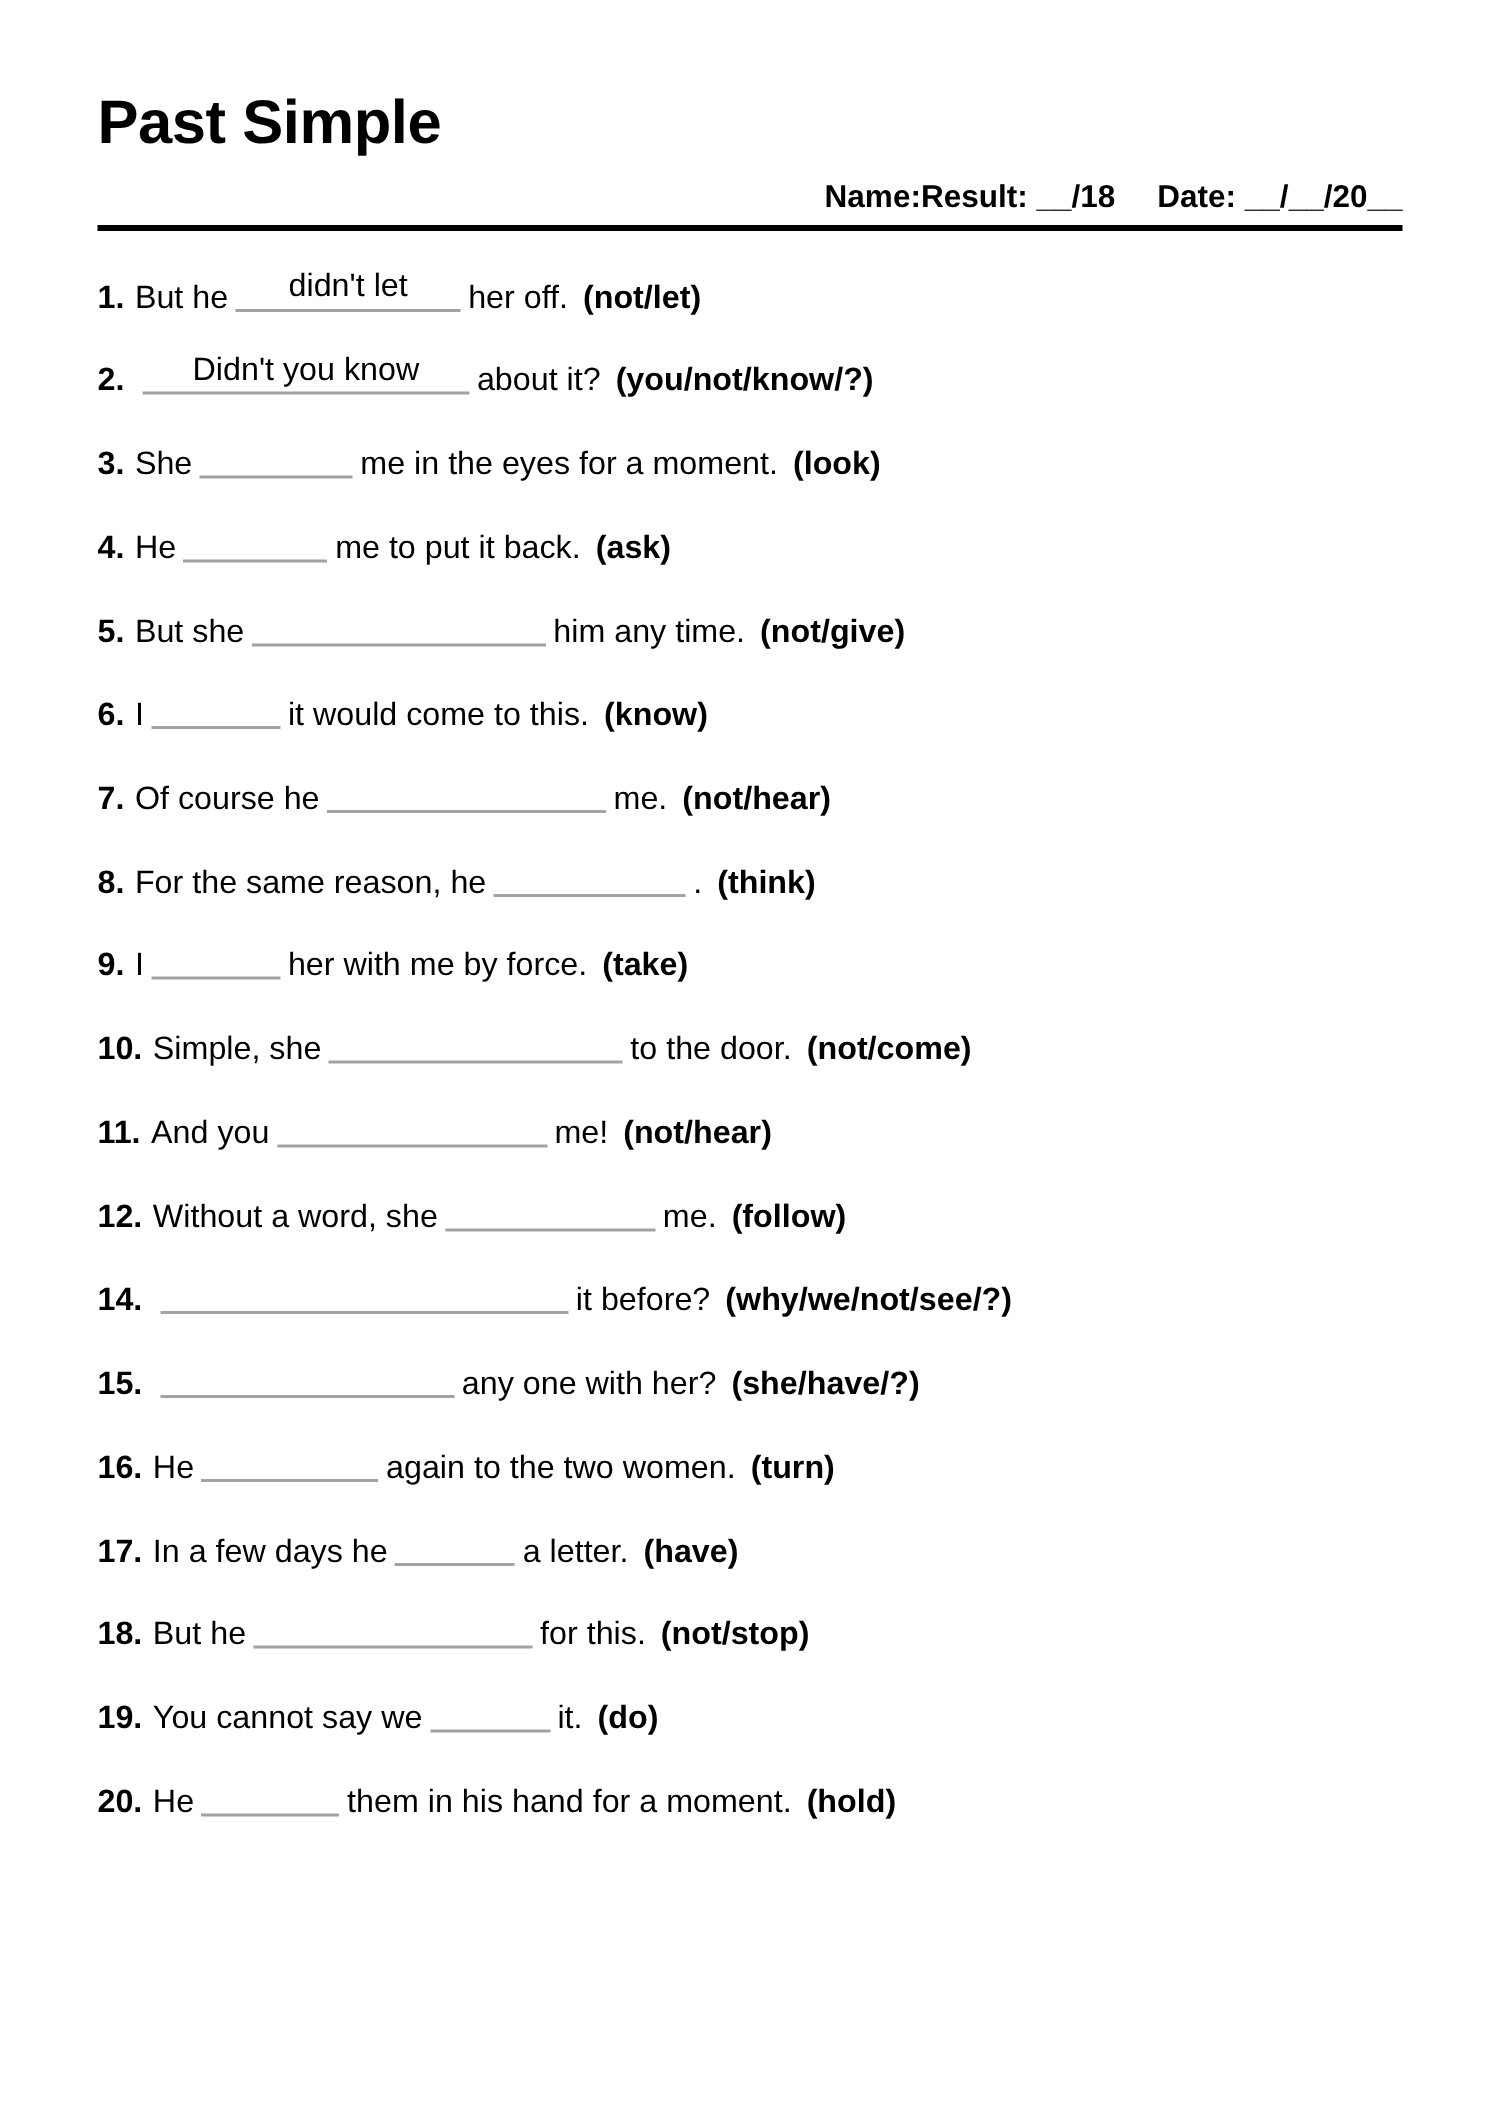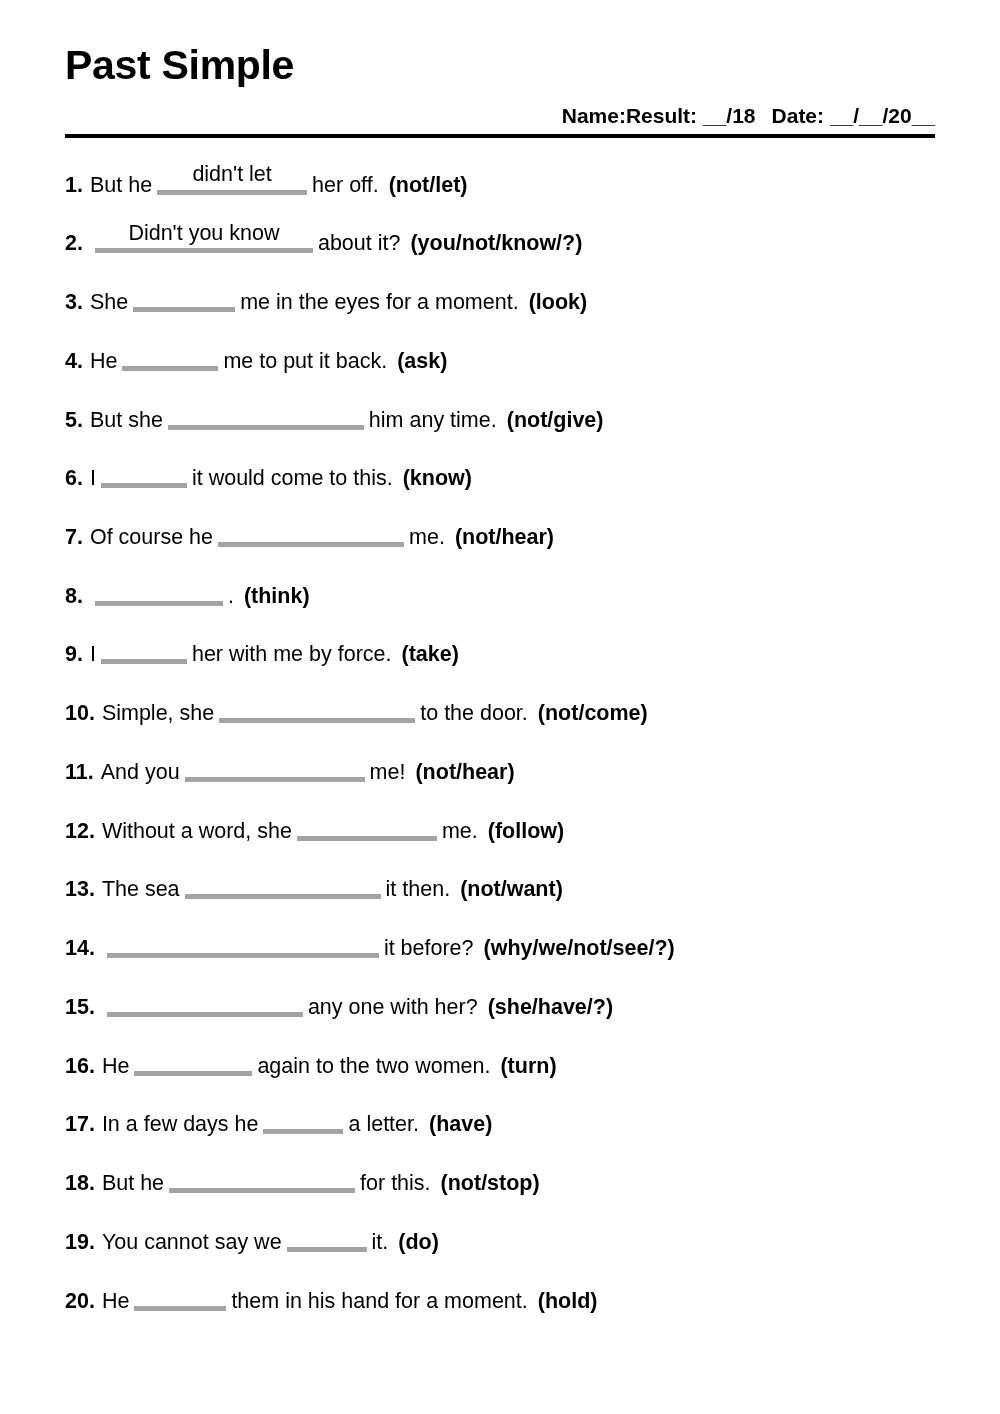--- a/index.html
+++ b/index.html
@@ -13,21 +13,21 @@
     font-family: "Liberation Sans", sans-serif;
     color: #000000;
     -webkit-font-smoothing: antialiased;
   }
   .page {
     position: relative;
     width: 1000px;
     height: 1414px;
     background: #ffffff;
     box-sizing: border-box;
-    padding: 0 65px;
+    padding: 16px 65px;
   }
 
   
   .worksheet-title {
     font-size: 41px;
     font-weight: bold;
     letter-spacing: -0.3px;
     margin: 0;
     padding-top: 44px;
     line-height: 1.05;
@@ -36,21 +36,21 @@
     display: flex;
     align-items: baseline;
     justify-content: flex-end;
     margin-top: 17px;
     font-size: 21px;
     font-weight: bold;
   }
   .meta-right {
     display: flex;
     align-items: baseline;
-    gap: 16px;
+    gap: 28px;
     white-space: nowrap;
   }
   .meta-item {
     display: inline-block;
     white-space: nowrap;
   }
   .meta-value {
     font-weight: bold;
   }
   .header-rule {
@@ -92,21 +92,21 @@
     font-weight: bold;
     flex: 0 0 auto;
     margin-left: 10px;
   }
 
   
   .blank {
     position: relative;
     display: inline-block;
     flex: 0 0 auto;
-    border-bottom: 5px solid #a3a3a3;
+    border-bottom: 2px solid #a3a3a3;
     height: 1.05em;
     vertical-align: baseline;
     margin: 0 5px;
     top: 3px;
   }
   .blank .answer {
     position: absolute;
     left: 0;
     right: 0;
     top: -4px;
@@ -182,20 +182,21 @@
       </li>
       <li class="question">
         <span class="q-num">7.</span>
         <span class="q-pre">Of course he</span>
         <span class="blank empty" style="width: 186px;"></span>
         <span class="q-post">me.</span>
         <span class="q-hint">(not/hear)</span>
       </li>
       <li class="question">
         <span class="q-num">8.</span>
+        <span class="q-pre">For the same reason, he</span>
         <span class="blank empty" style="width: 128px;"></span>
         <span class="q-post">.</span>
         <span class="q-hint">(think)</span>
       </li>
       <li class="question">
         <span class="q-num">9.</span>
         <span class="q-pre">I</span>
         <span class="blank empty" style="width: 86px;"></span>
         <span class="q-post">her with me by force.</span>
         <span class="q-hint">(take)</span>
@@ -215,27 +216,20 @@
         <span class="q-hint">(not/hear)</span>
       </li>
       <li class="question">
         <span class="q-num">12.</span>
         <span class="q-pre">Without a word, she</span>
         <span class="blank empty" style="width: 140px;"></span>
         <span class="q-post">me.</span>
         <span class="q-hint">(follow)</span>
       </li>
       <li class="question">
-        <span class="q-num">13.</span>
-        <span class="q-pre">The sea</span>
-        <span class="blank empty" style="width: 196px;"></span>
-        <span class="q-post">it then.</span>
-        <span class="q-hint">(not/want)</span>
-      </li>
-      <li class="question">
         <span class="q-num">14.</span>
         <span class="blank empty" style="width: 272px;"></span>
         <span class="q-post">it before?</span>
         <span class="q-hint">(why/we/not/see/?)</span>
       </li>
       <li class="question">
         <span class="q-num">15.</span>
         <span class="blank empty" style="width: 196px;"></span>
         <span class="q-post">any one with her?</span>
         <span class="q-hint">(she/have/?)</span>

